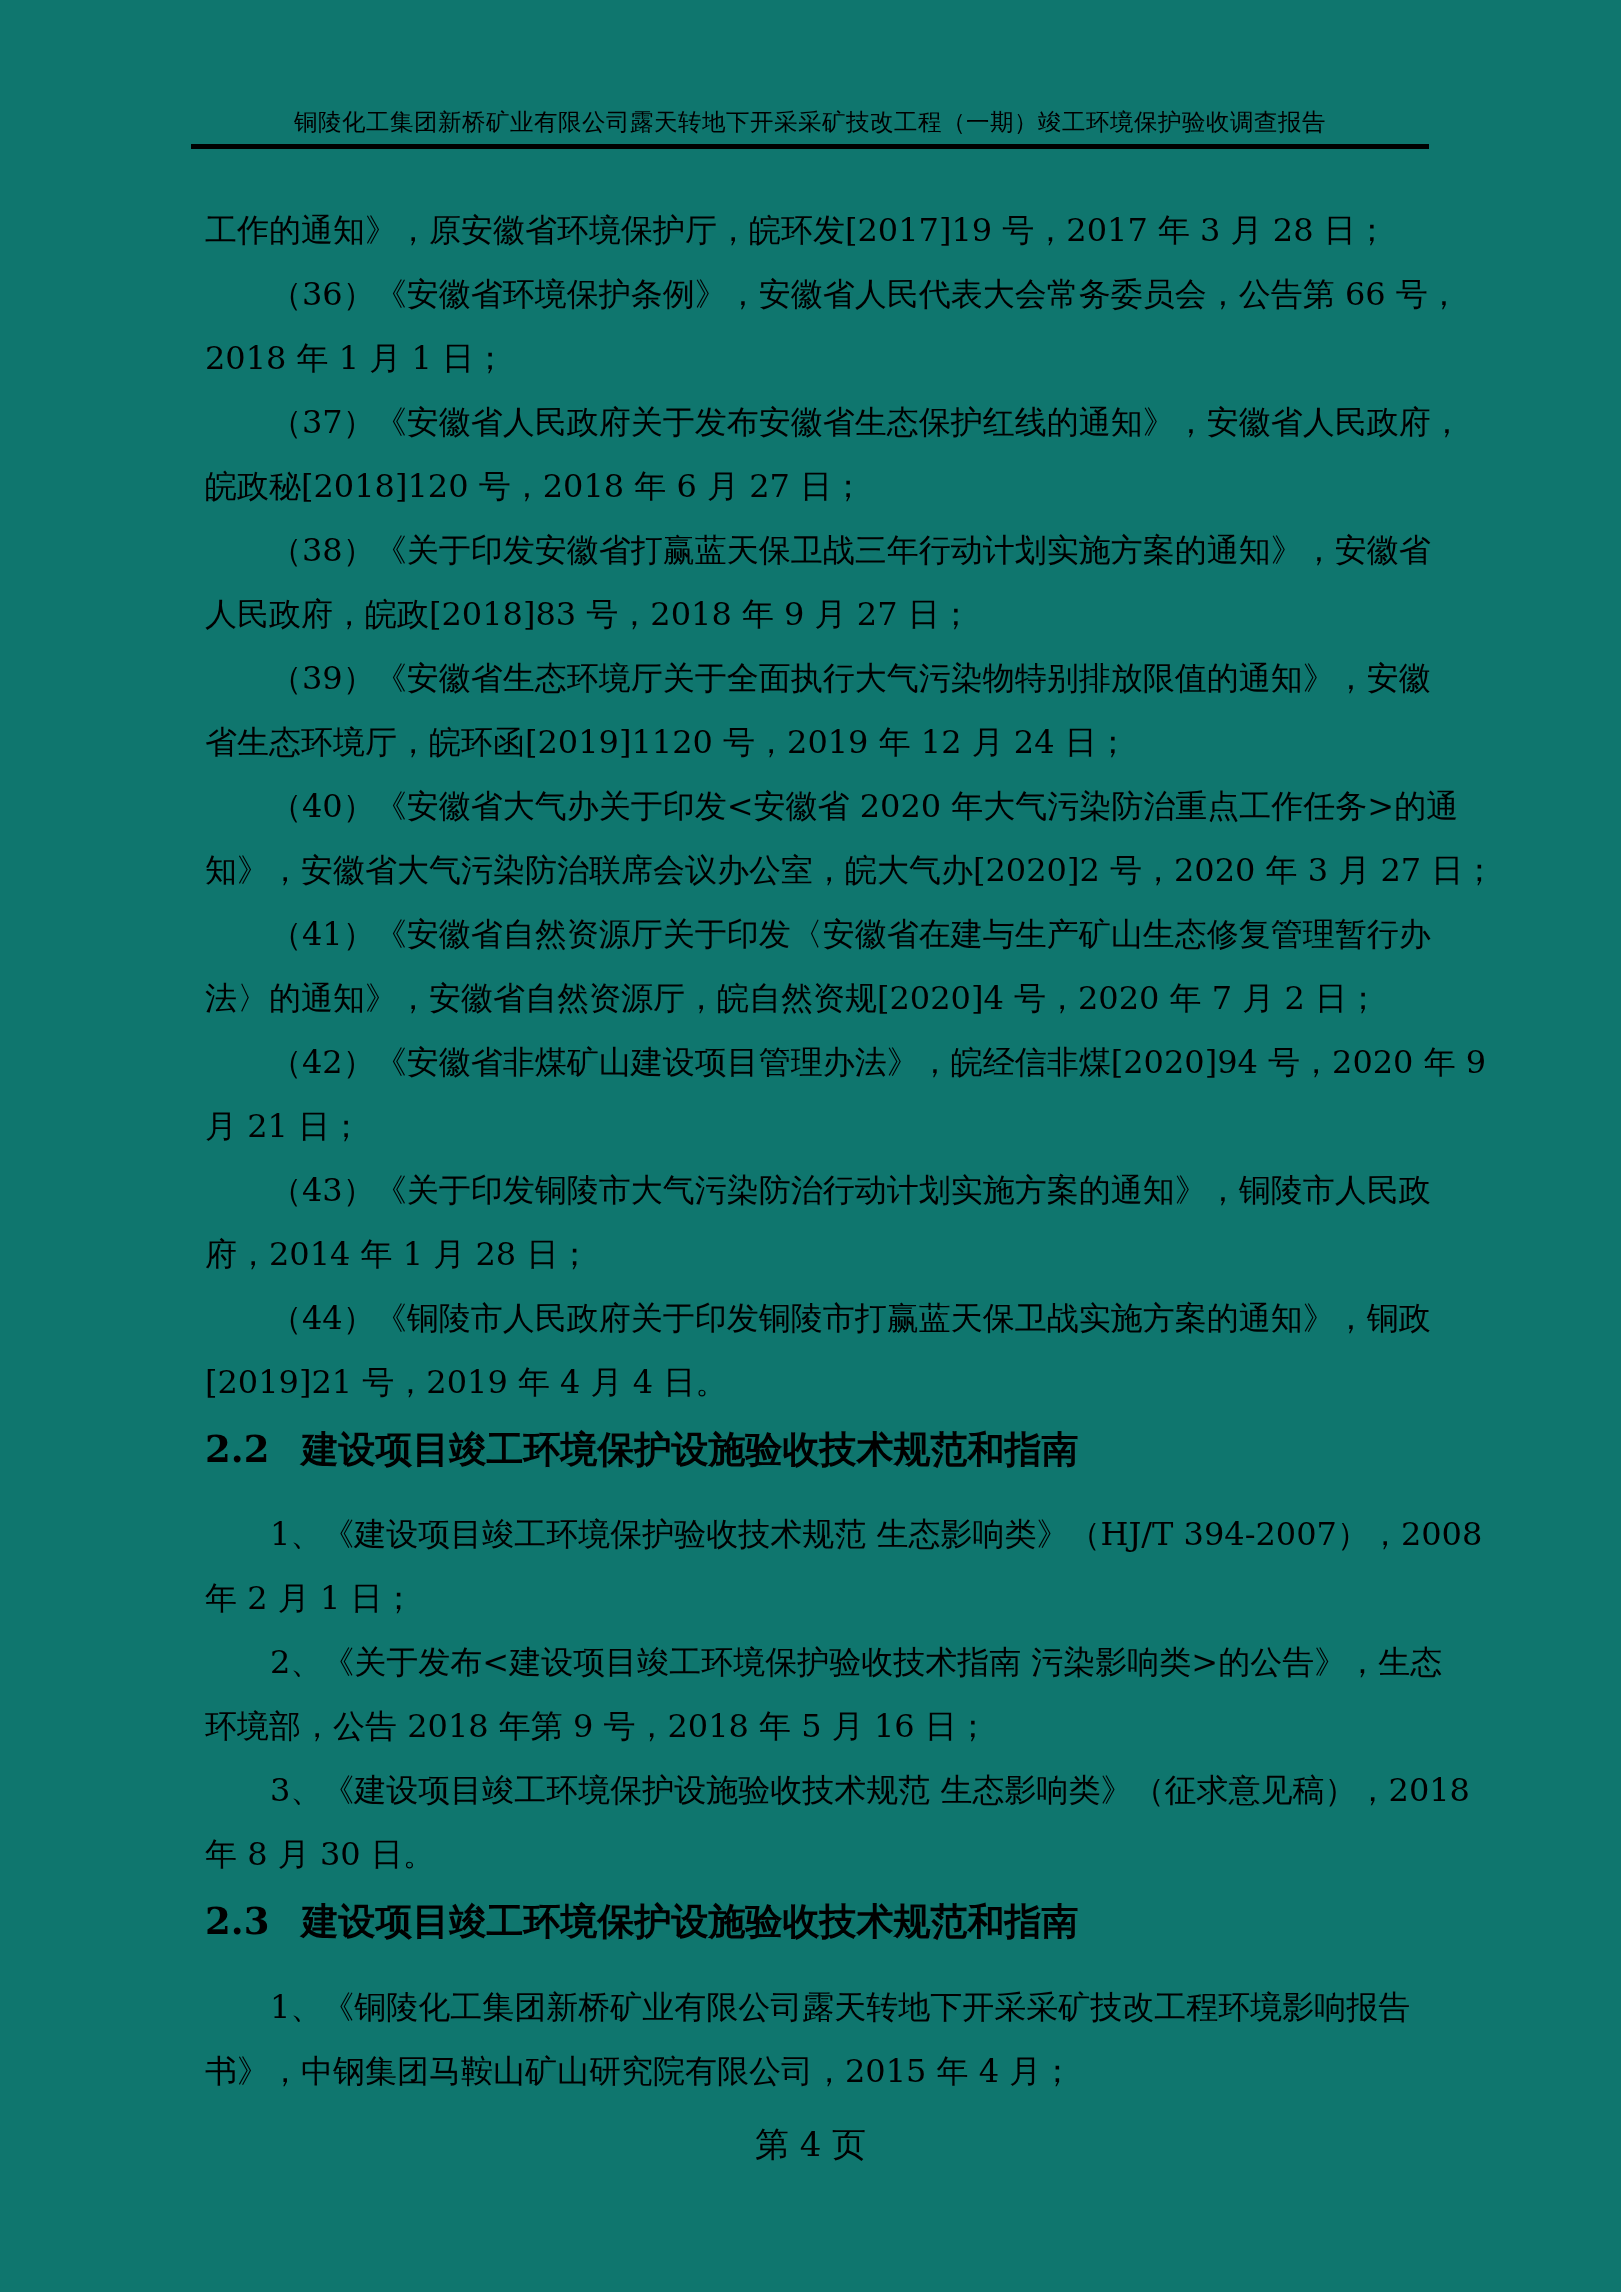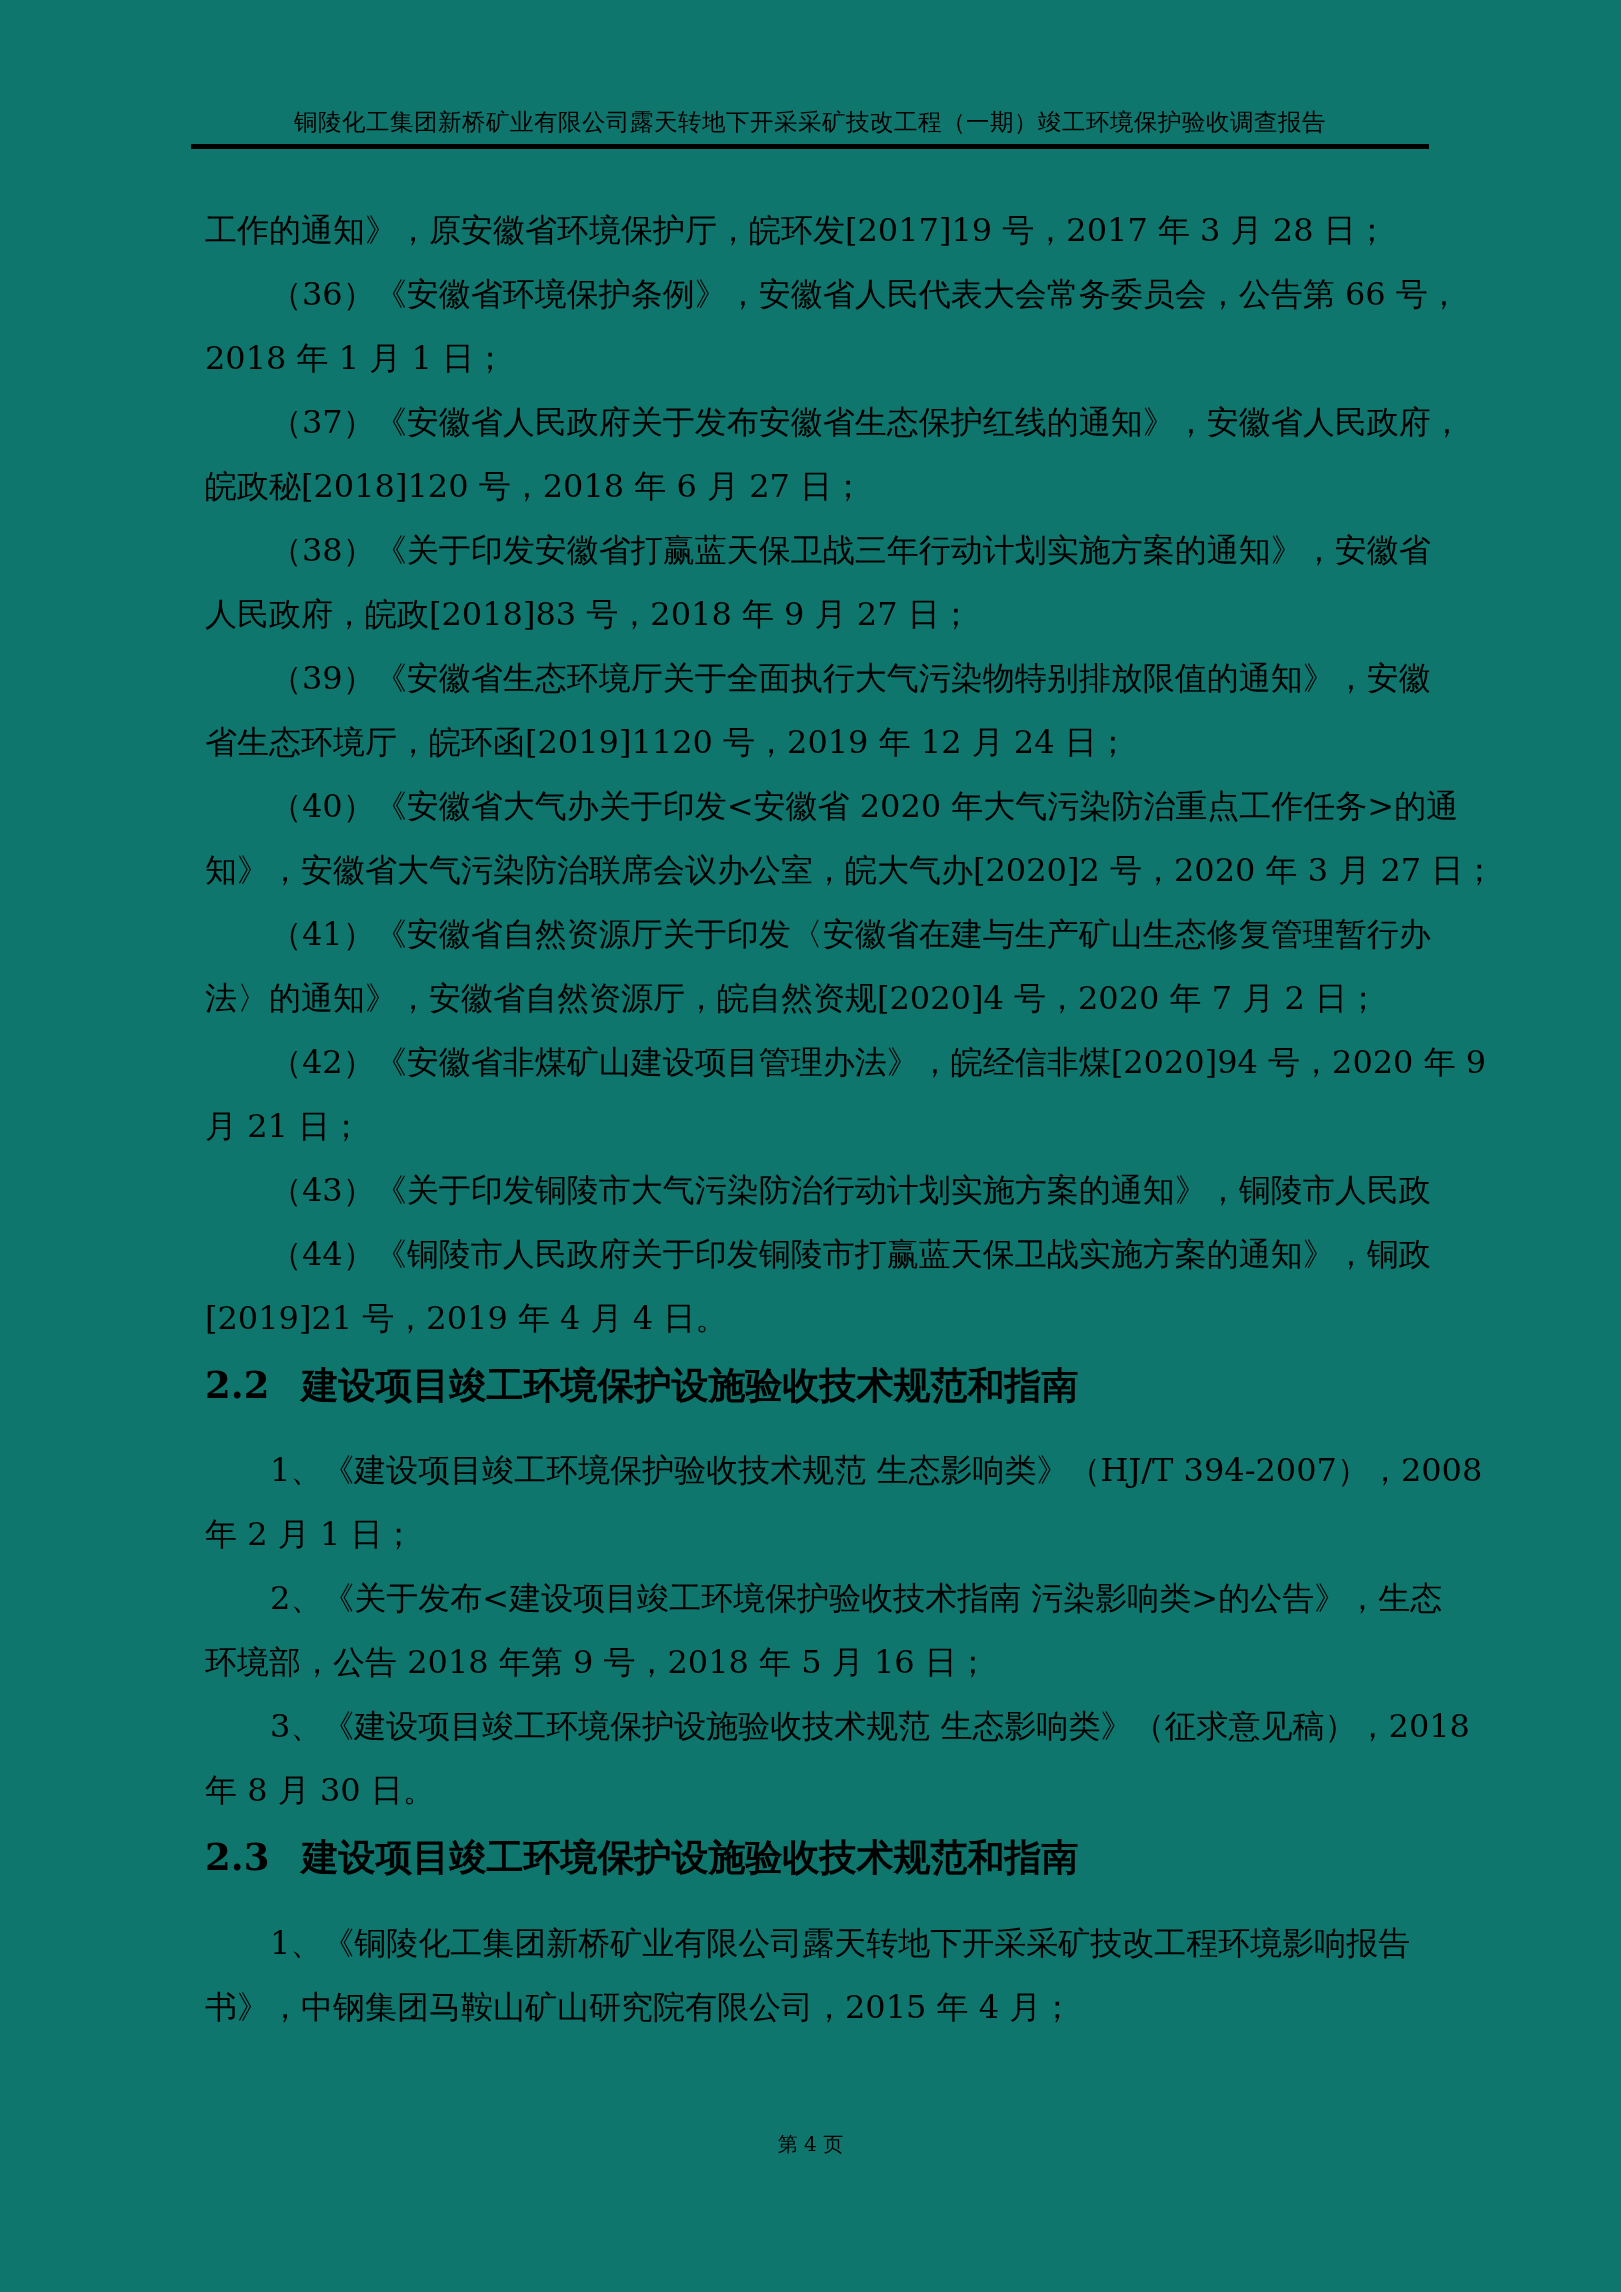--- a/index.html
+++ b/index.html
@@ -58,21 +58,21 @@
   .heading .heading-title {
     margin-left: 32px;
   }
   
   .page-footer {
     position: absolute;
     top: 2125px;
     left: 0;
     width: 100%;
     text-align: center;
-    font-size: 20px;
+    font-size: 34px;
     line-height: 39px;
   }
 </style>
 </head>
 <body>
 
 <div class="page">
 
   <div class="page-header">
     <div class="header-title">铜陵化工集团新桥矿业有限公司露天转地下开采采矿技改工程（一期）竣工环境保护验收调查报告</div>
@@ -88,20 +88,21 @@
       <div class="line">人民政府，皖政[2018]83 号，2018 年 9 月 27 日；</div>
       <div class="line indent">（39）《安徽省生态环境厅关于全面执行大气污染物特别排放限值的通知》，安徽</div>
       <div class="line">省生态环境厅，皖环函[2019]1120 号，2019 年 12 月 24 日；</div>
       <div class="line indent">（40）《安徽省大气办关于印发&lt;安徽省 2020 年大气污染防治重点工作任务&gt;的通</div>
       <div class="line">知》，安徽省大气污染防治联席会议办公室，皖大气办[2020]2 号，2020 年 3 月 27 日；</div>
       <div class="line indent">（41）《安徽省自然资源厅关于印发〈安徽省在建与生产矿山生态修复管理暂行办</div>
       <div class="line">法〉的通知》，安徽省自然资源厅，皖自然资规[2020]4 号，2020 年 7 月 2 日；</div>
       <div class="line indent">（42）《安徽省非煤矿山建设项目管理办法》，皖经信非煤[2020]94 号，2020 年 9</div>
       <div class="line">月 21 日；</div>
       <div class="line indent">（43）《关于印发铜陵市大气污染防治行动计划实施方案的通知》，铜陵市人民政</div>
+      <div class="line">府，2014 年 1 月 28 日；</div>
       <div class="line indent">（44）《铜陵市人民政府关于印发铜陵市打赢蓝天保卫战实施方案的通知》，铜政</div>
       <div class="line">[2019]21 号，2019 年 4 月 4 日。</div>
       <div class="heading"><span class="heading-num">2.2</span><span class="heading-title">建设项目竣工环境保护设施验收技术规范和指南</span></div>
       <div class="line indent">1、《建设项目竣工环境保护验收技术规范 生态影响类》（HJ/T 394-2007），2008</div>
       <div class="line">年 2 月 1 日；</div>
       <div class="line indent">2、《关于发布&lt;建设项目竣工环境保护验收技术指南 污染影响类&gt;的公告》，生态</div>
       <div class="line">环境部，公告 2018 年第 9 号，2018 年 5 月 16 日；</div>
       <div class="line indent">3、《建设项目竣工环境保护设施验收技术规范 生态影响类》（征求意见稿），2018</div>
       <div class="line">年 8 月 30 日。</div>
       <div class="heading"><span class="heading-num">2.3</span><span class="heading-title">建设项目竣工环境保护设施验收技术规范和指南</span></div>

